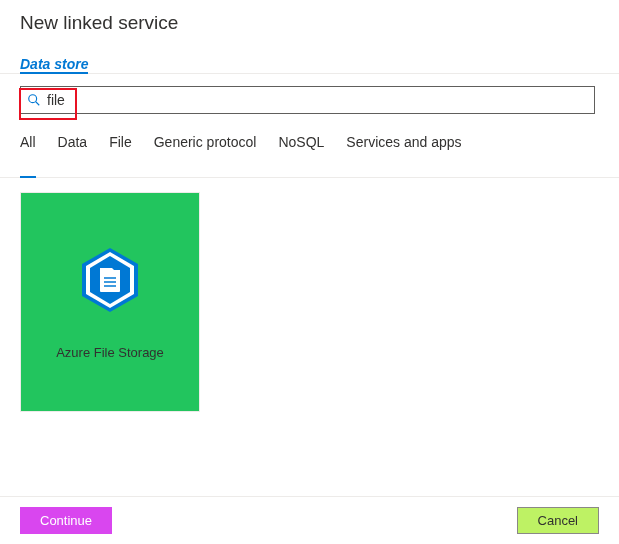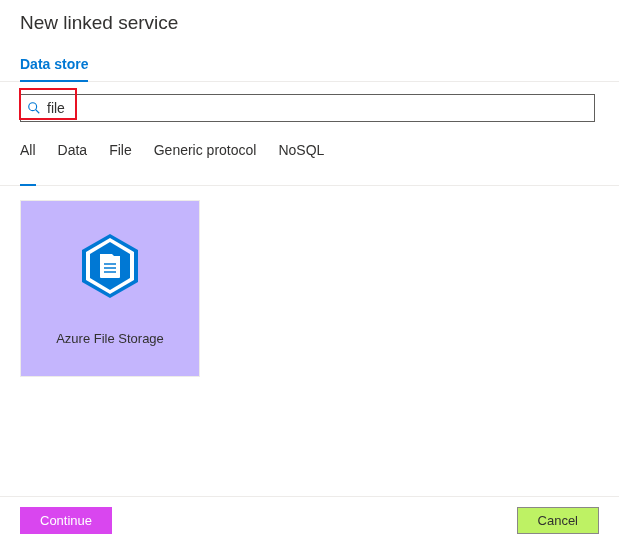--- a/index.html
+++ b/index.html
@@ -20,26 +20,27 @@
       font-weight: 400;
       color: #323130;
     }
     .tabs {
       display: flex;
       gap: 28px;
       padding: 14px 20px 0 20px;
       border-bottom: 1px solid #edebe9;
     }
     .tab {
-      padding-bottom: 8px;
+      padding-bottom: 0;
       font-size: 14px;
       color: #605e5c;
       cursor: pointer;
       border-bottom: 2px solid transparent;
       margin-bottom: -1px;
+      font-style: italic;
     }
     .tab.active {
       color: #0078d4;
       border-bottom: 2px solid #0078d4;
       font-weight: 600;
     }
     .search-wrap {
       padding: 12px 20px 6px 20px;
     }
     .search-box {
@@ -91,29 +92,29 @@
       border-bottom: 2px solid #0078d4;
       font-weight: 400;
     }
     .cards {
       display: flex;
       gap: 12px;
       padding: 14px 20px;
     }
     .card {
       width: 180px;
-      height: 177px;
+      height: 220px;
       border: 1px solid #edebe9;
       display: flex;
       flex-direction: column;
       align-items: center;
       justify-content: center;
       gap: 30px;
       cursor: pointer;
-      background: #c4b5fd;
+      background: #22c55e;
     }
     .card.selected {
       border: 1px solid #0078d4;
       outline: 3px solid #e81123;
       outline-offset: 2px;
     }
     .card-icon {
       height: 70px;
       display: flex;
       align-items: center;
@@ -177,20 +178,21 @@
 </div>
 
 <div class="search-highlight-inner"></div>
 
 <div class="filter-tabs">
   <div class="filter-tab active">All</div>
   <div class="filter-tab">Data</div>
   <div class="filter-tab">File</div>
   <div class="filter-tab">Generic protocol</div>
   <div class="filter-tab">NoSQL</div>
+  <div class="filter-tab">Services and apps</div>
 </div>
 
 <div class="cards">
   <div class="card">
     <div class="card-icon">
       <svg width="64" height="72" viewBox="0 0 64 72">
         <polygon points="32,4 60,20 60,52 32,68 4,52 4,20" fill="#0078d4"></polygon>
         <polygon points="32,8 56,22 56,50 32,64 8,50 8,22" fill="#fff"></polygon>
         <polygon points="32,12 52,24 52,48 32,60 12,48 12,24" fill="#0078d4"></polygon>
         <rect x="22" y="26" width="20" height="22" fill="#fff" rx="1"></rect>

